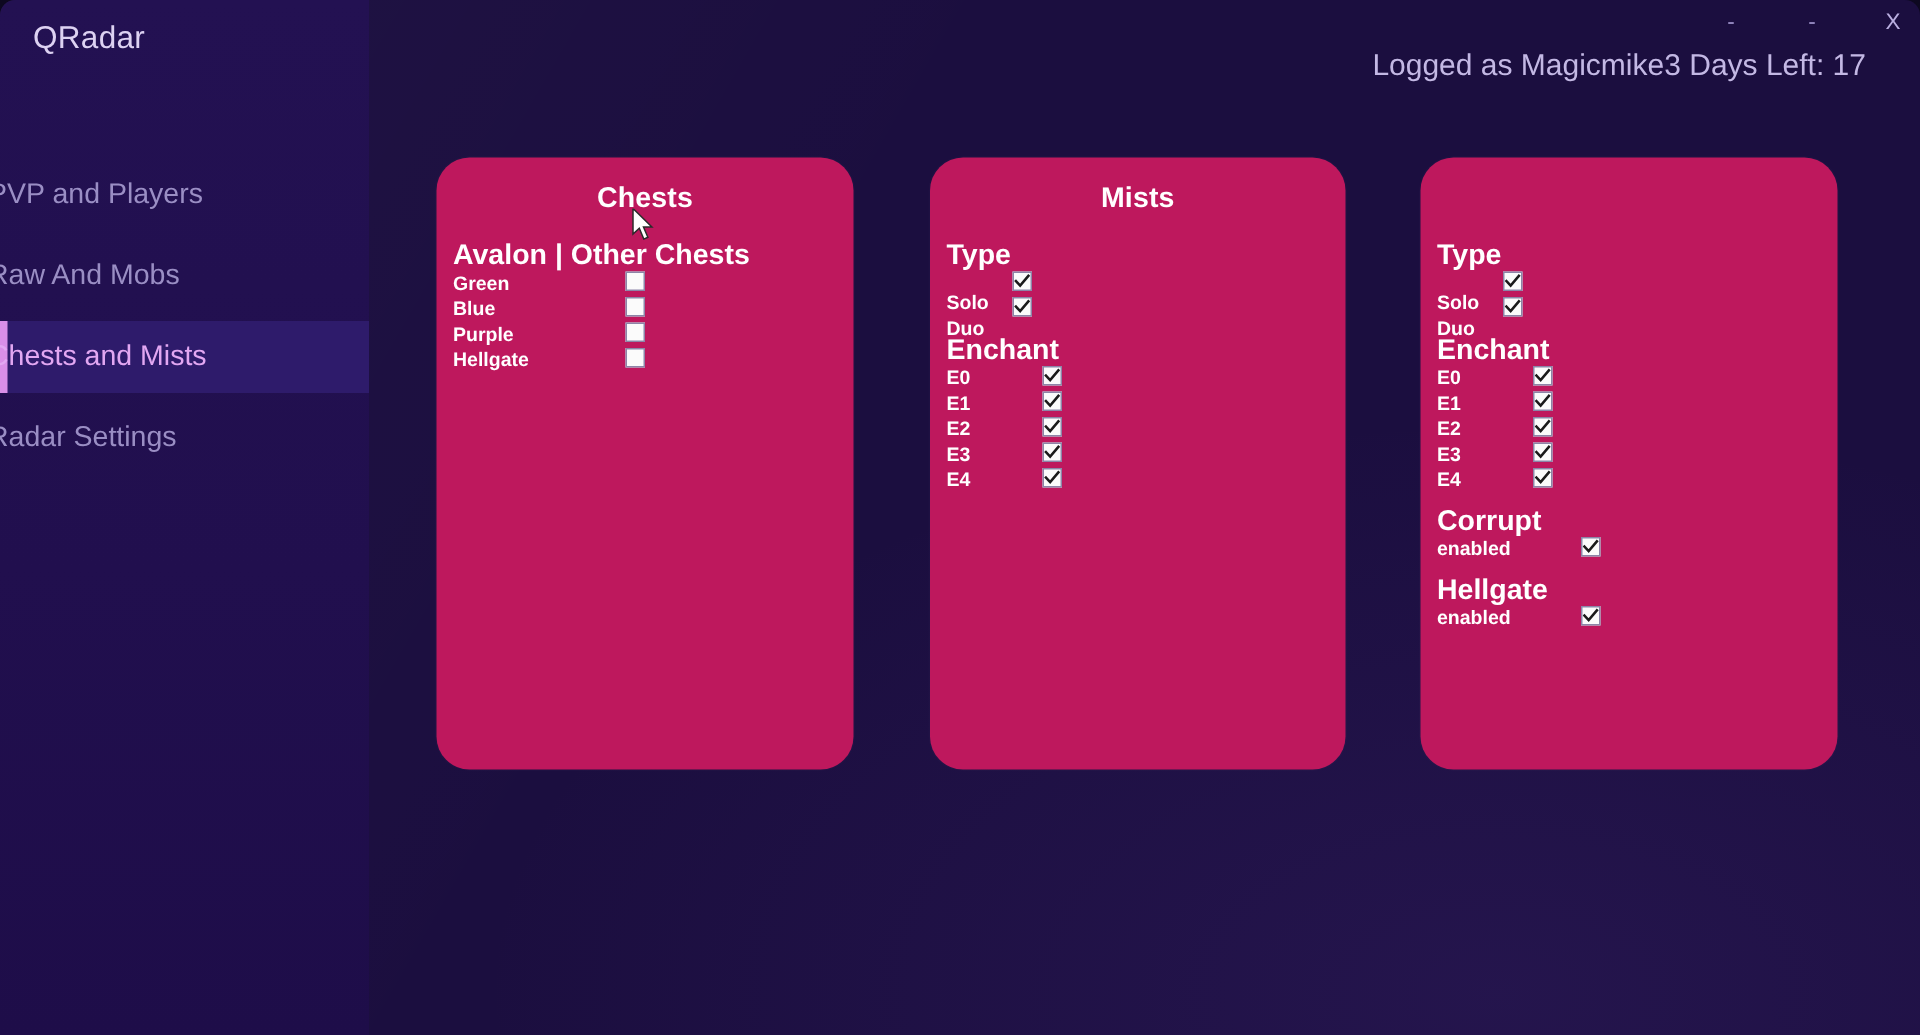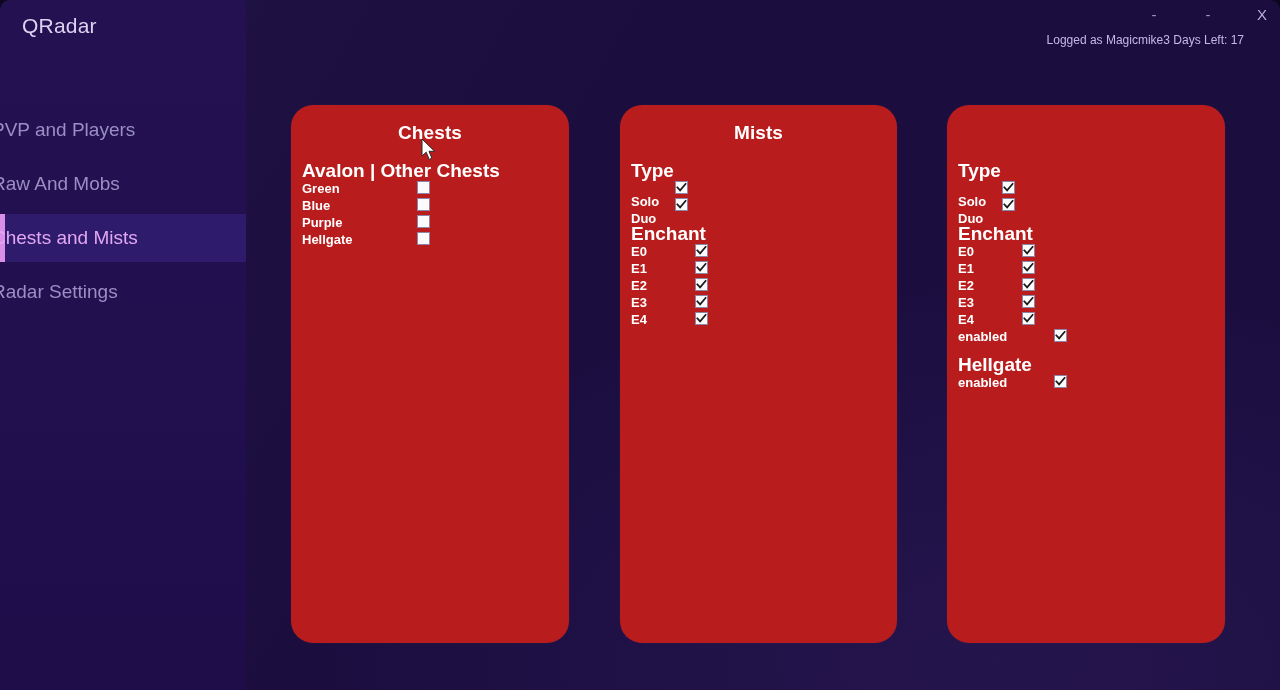--- a/index.html
+++ b/index.html
@@ -103,31 +103,31 @@
     text-align: center;
     line-height: 22px;
     user-select: none;
   }
   .win-btn.close { color: #b9aee0; }
 
   #login-status {
     position: absolute;
     top: 33px;
     right: 36px;
-    font-size: 12px;
+    font-size: 20px;
     color: #c3b8e4;
     white-space: nowrap;
   }
 
   
   .panel {
     position: absolute;
     top: 105px;
-    height: 538px;
-    background: #b91c1c;
+    height: 408px;
+    background: #be185d;
     border-radius: 22px;
     box-shadow: 0 0 0 1px rgba(255,255,255,0.015);
     overflow: hidden;
   }
   #panel-chests   { left: 291px; width: 278px; }
   #panel-mists    { left: 620px; width: 277px; }
   #panel-dungeons { left: 947px; width: 278px; }
 
   .panel-title {
     position: absolute;
@@ -373,20 +373,21 @@
           </span>
         </div>
         <div class="opt-row">
           <span class="opt-label lw-ench">E4</span>
           <span class="cb">
             <svg width="11" height="11" viewBox="0 0 11 11" aria-hidden="true">
               <path d="M1.3 5.4 L4.1 8.4 L9.6 1.9" fill="none" stroke="#1a1a1a" stroke-width="1.7" stroke-linecap="square" stroke-linejoin="miter"></path>
             </svg>
           </span>
         </div>
+        <div class="group-head">Corrupt</div>
         <div class="opt-row">
           <span class="opt-label lw-en">enabled</span>
           <span class="cb">
             <svg width="11" height="11" viewBox="0 0 11 11" aria-hidden="true">
               <path d="M1.3 5.4 L4.1 8.4 L9.6 1.9" fill="none" stroke="#1a1a1a" stroke-width="1.7" stroke-linecap="square" stroke-linejoin="miter"></path>
             </svg>
           </span>
         </div>
         <div class="group-head">Hellgate</div>
         <div class="opt-row">

